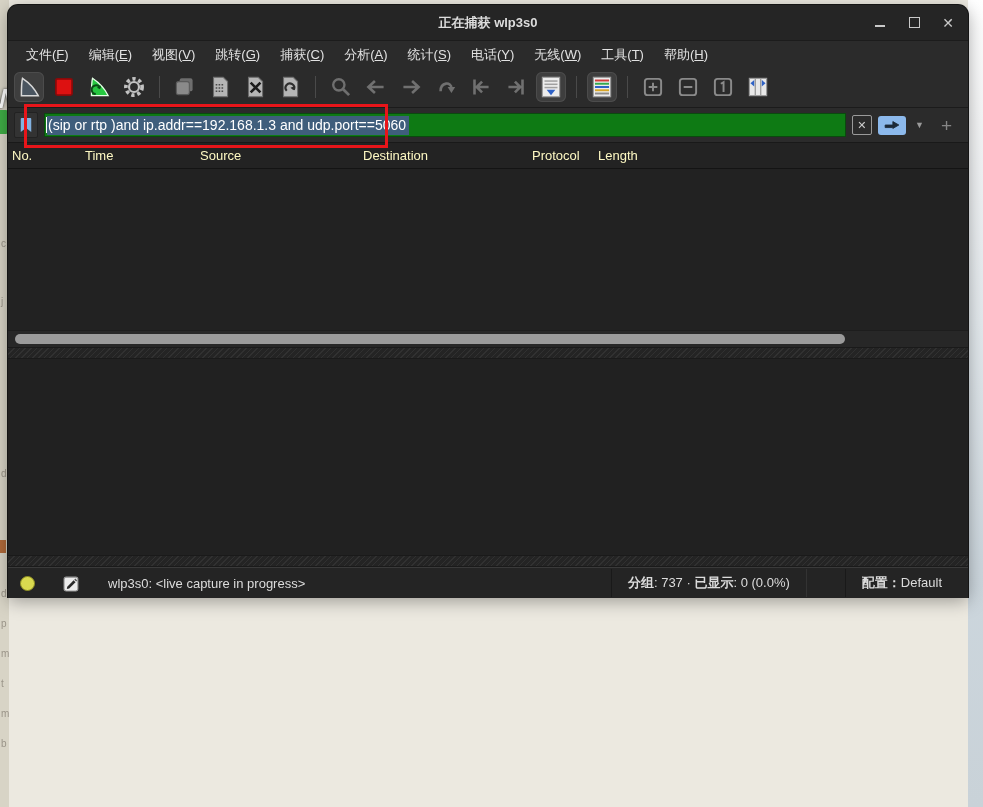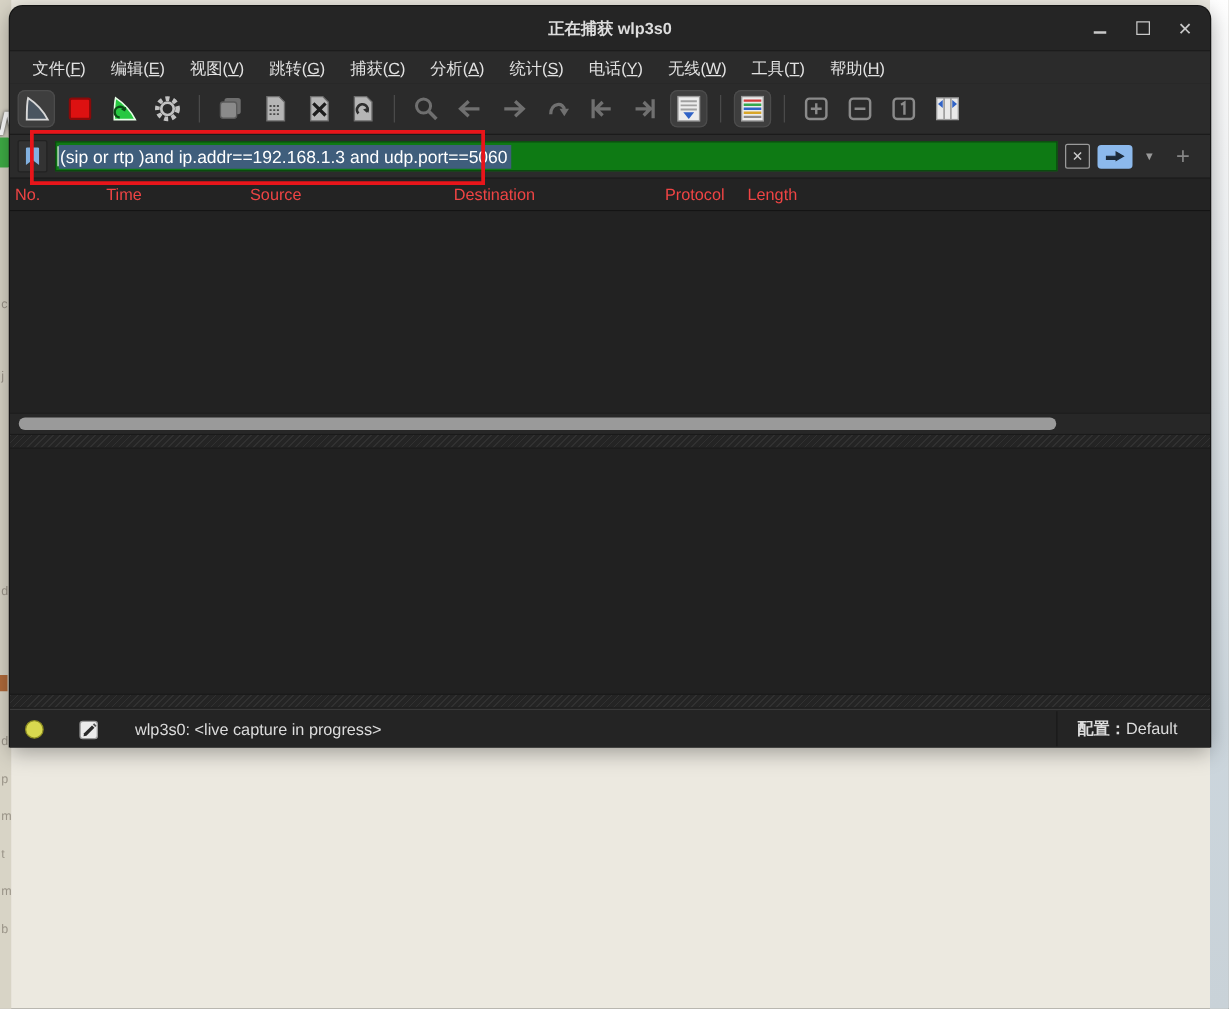--- a/index.html
+++ b/index.html
@@ -52,21 +52,21 @@
     padding:0 1px;overflow:hidden;}
   .filter-caret{width:1px;height:16px;background:#ffffff;flex:0 0 auto;}
   .filter-text{color:#ffffff;font-size:14px;background:#3f5e7c;padding:1px 3px 2px 1px;white-space:nowrap;}
   .clear-btn{width:18px;height:18px;border:1.5px solid #9a9a9a;border-radius:2px;color:#cccccc;display:flex;
     align-items:center;justify-content:center;font-size:11px;flex:0 0 auto;}
   .apply-btn{width:28px;height:19px;background:#8cb9ec;border-radius:3px;display:flex;align-items:center;
     justify-content:center;flex:0 0 auto;}
   .caret-down{color:#9a9a9a;font-size:9px;margin:0 3px;flex:0 0 auto;}
   .add-btn{color:#868686;font-size:19px;margin:0 10px 0 8px;flex:0 0 auto;line-height:19px;}
 
-  .headers{height:25px;flex:0 0 25px;background:#232323;display:flex;align-items:center;color:#ef4444;
+  .headers{height:25px;flex:0 0 25px;background:#232323;display:flex;align-items:center;color:#fef9c3;
     font-size:13px;border-bottom:1px solid #141414;}
   .hcell{flex:0 0 auto;padding-left:4px;overflow:hidden;white-space:nowrap;}
   .c0{width:69px;}.c1{width:111px;}.c2{width:159px;}.c3{width:165px;}.c4{width:62px;}.c5{width:52px;}.c6{flex:1;margin-top:48px;}
 
   .packet-list{height:161px;flex:0 0 161px;background:#222222;}
   .hscroll{height:16px;flex:0 0 16px;background:#272727;position:relative;border-top:1px solid #1d1d1d;}
   .hthumb{position:absolute;left:7px;top:3px;width:830px;height:10px;background:#9a9a9a;border-radius:5px;}
   .splitter{height:10px;flex:0 0 10px;background-color:#242424;
     background-image:repeating-linear-gradient(135deg,rgba(255,255,255,.06) 0 1px,transparent 1px 4px);
     border-top:1px solid #1a1a1a;border-bottom:1px solid #1a1a1a;}
@@ -316,20 +316,23 @@
   <div class="statusbar">
     <div class="sb-left">
       <div class="expert-dot"></div>
       <svg width="17" height="17" viewBox="0 0 16 16">
         <rect x="1" y="2" width="13" height="13" rx="2" fill="#ececec" stroke="#9a9a9a"></rect>
         <path d="M4 11 L10 5 L11.8 6.8 L5.8 12.8 L3.6 13.2 Z" fill="#2a2a2a"></path>
         <path d="M10.6 4.4 L12.4 6.2 L13.4 5.2 L11.6 3.4 Z" fill="#555"></path>
       </svg>
       <span>wlp3s0: &lt;live capture in progress&gt;</span>
     </div>
+    <div class="sb-center">
+      <span class="bold">分组</span><span>: </span><span>737</span><span> · </span><span class="bold">已显示</span><span>: </span><span>0 (0.0%)</span>
+    </div>
     <div class="sb-right">
       <span class="bold">配置：</span><span>Default</span>
     </div>
   </div>
 
 </div>
 
 <div class="annotation-rect"></div>
 
 </body></html>

